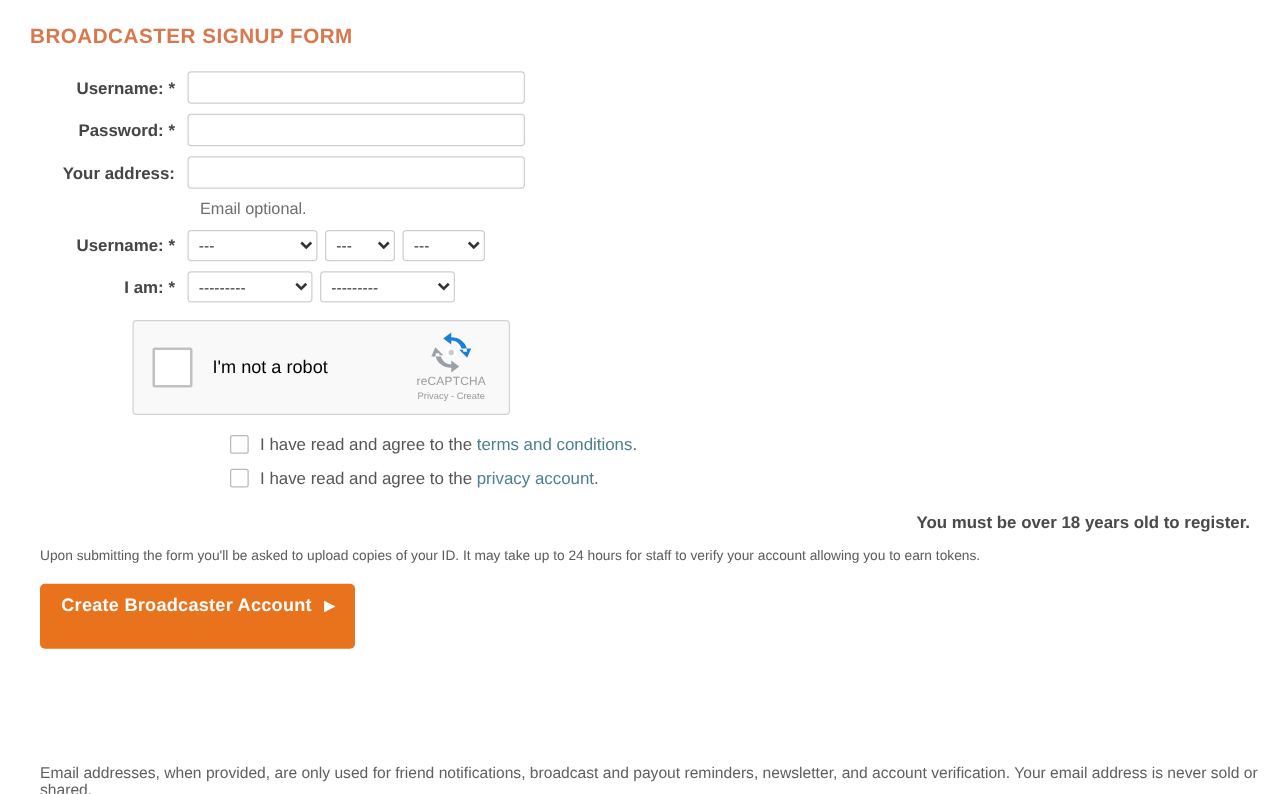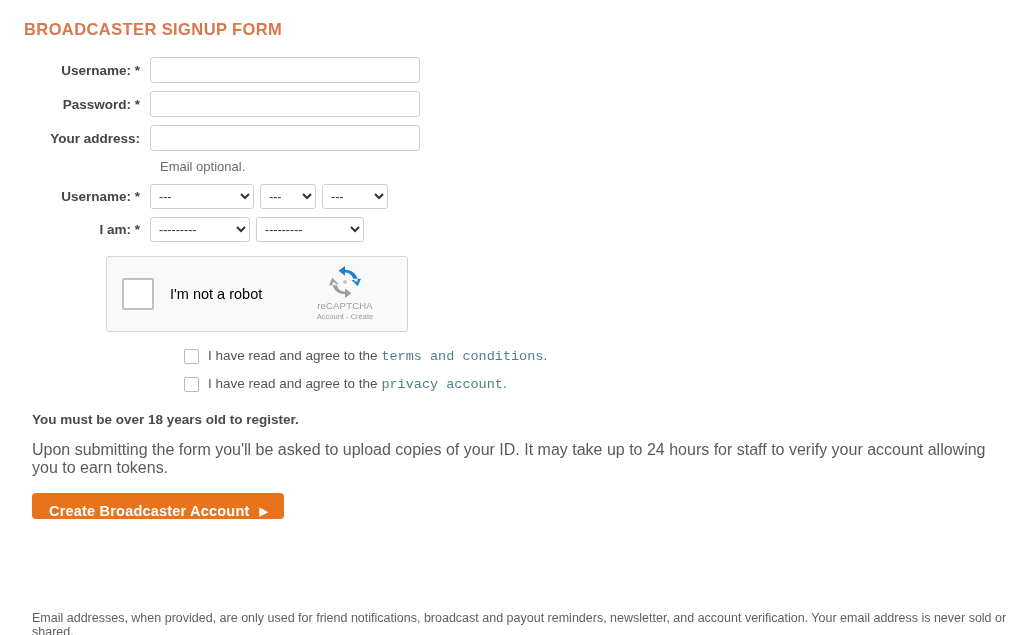--- a/index.html
+++ b/index.html
@@ -124,21 +124,21 @@
     cursor: pointer;
   }
   .recaptcha-label {
     margin-left: 16px;
     font-size: 14.5px;
     color: #000;
     font-family: "Liberation Sans", sans-serif;
   }
   .recaptcha-brand {
     position: absolute;
-    right: 26px;
+    right: 10px;
     top: 8px;
     width: 72px;
     text-align: center;
   }
   .recaptcha-logo {
     width: 34px;
     height: 34px;
     margin: 0 auto;
     display: block;
   }
@@ -174,48 +174,48 @@
     flex: 0 0 15px;
   }
   .agree-text {
     margin-left: 9px;
     font-size: 13.5px;
     color: #555;
   }
   .agree-text a {
     color: #4d7f8e;
     text-decoration: none;
-    font-family: Liberation Mono, monospace;
   }
 
   
   .notice-bold {
     margin: 20px 0 0 8px;
     font-size: 13.5px;
     font-weight: bold;
     color: #4a4a4a;
+    text-align: right;
   }
   .notice-text {
     margin: 14px 0 0 8px;
-    font-size: 16px;
+    font-size: 11px;
     color: #5b5b5b;
   }
 
   
   .submit-wrap {
     margin: 16px 0 0 8px;
   }
   .submit-button {
     display: inline-flex;
     align-items: center;
     gap: 10px;
     background: #e8731c;
     border: none;
     border-radius: 4px;
-    padding: 10px 16px 0 17px;
+    padding: 10px 16px 26px 17px;
     color: #fff;
     font-family: "Liberation Sans", sans-serif;
     font-size: 14.5px;
     font-weight: bold;
     letter-spacing: 0.2px;
     cursor: pointer;
     justify-content: center;
   }
   .submit-arrow {
     font-size: 11px;
@@ -297,21 +297,21 @@
           <svg class="recaptcha-logo" viewBox="0 0 64 64">
             <path d="M32 9 L32 2 L20 11 L32 20 L32 14 C39.5 14 45.6 19.1 47.4 26 L55.5 26 C53.4 16.3 43.6 9 32 9 Z" fill="#1c7fd6"></path>
             <path d="M55.5 26 L62 26 L56 40 L44 28 L49.8 28 C50 29 50 30 50 31 L55.5 31 Z" fill="#1c7fd6"></path>
             <path d="M32 55 L32 62 L44 53 L32 44 L32 50 C24.5 50 18.4 44.9 16.6 38 L8.5 38 C10.6 47.7 20.4 55 32 55 Z" fill="#9aa0a6"></path>
             <path d="M8.5 38 L2 38 L8 24 L20 36 L14.2 36 C14 35 14 34 14 33 L8.5 33 Z" fill="#9aa0a6"></path>
             <circle cx="32" cy="32" r="8" fill="#ffffff"></circle>
             <path d="M28 32 a4 4 0 0 1 8 0 a4 4 0 0 1 -8 0 Z" fill="#c6cacd"></path>
           </svg>
           <div class="recaptcha-name">reCAPTCHA</div>
           <div class="recaptcha-links">
-            <span>Account</span>
+            <span>Privacy</span>
             <span>-</span>
             <span>Create</span>
           </div>
         </div>
       </div>
     </div>
 
     <div class="agreements">
       <div class="agree-row">
         <div class="agree-box"></div>

